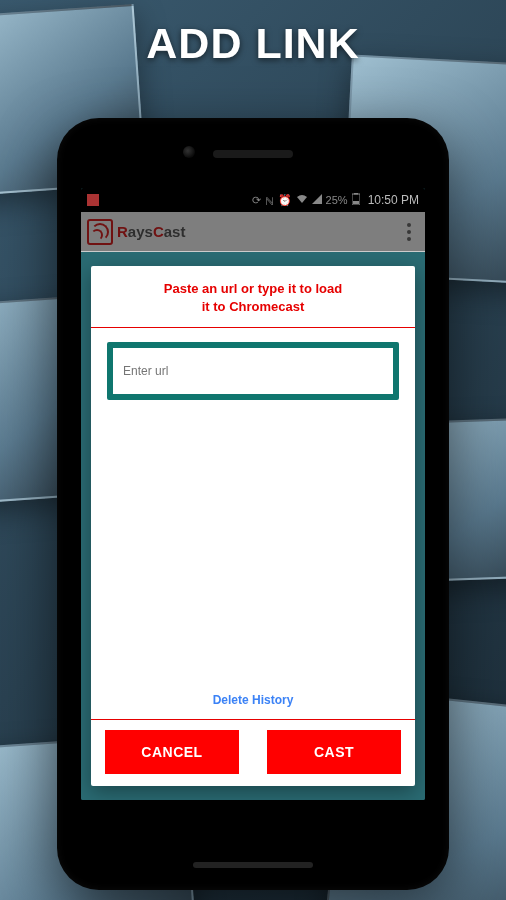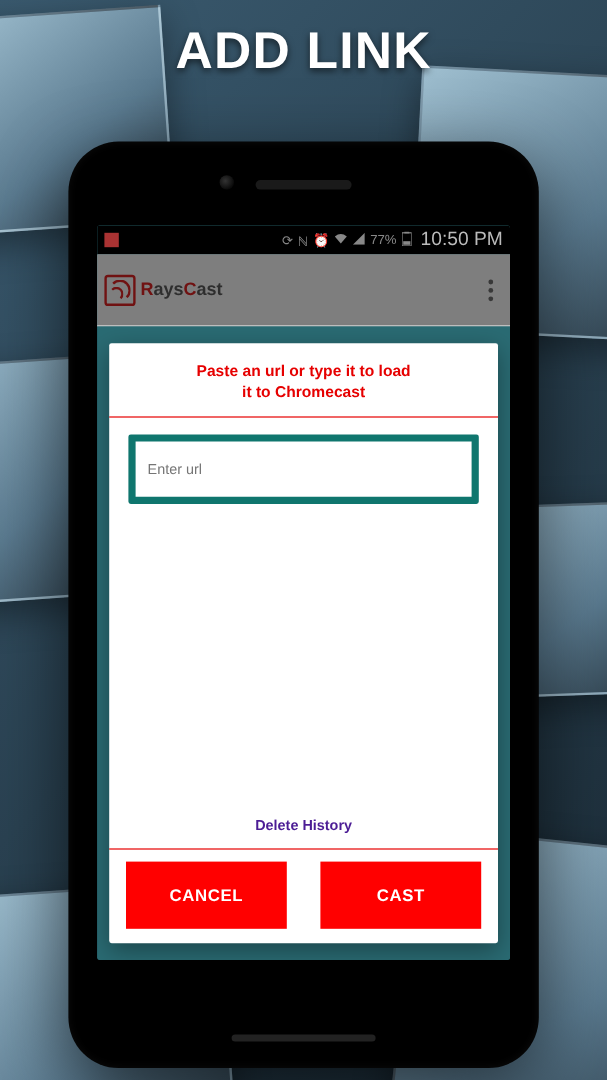--- a/index.html
+++ b/index.html
@@ -74,24 +74,24 @@
     display: flex; align-items: center;
     font-size: 11px;
     padding: 0 6px;
   }
   .statusbar .left-ico {
     width: 12px; height: 12px;
     background: #a33; margin-right: 4px;
   }
   .statusbar .spacer { flex: 1; }
   .statusbar .ico { margin: 0 2px; color: #888; }
-  .statusbar .time { margin-left: 6px; font-size: 16px; color: #bbb; }
+  .statusbar .time { margin-left: 6px; font-size: 12px; color: #bbb; }
   
   .appheader {
-    height: 60px;
+    height: 40px;
     background: #e6e6e6;
     display: flex; align-items: center;
     padding: 0 8px 0 6px;
     border-bottom: 1px solid #ccc;
     position: relative;
   }
   .overlay-dim {
     position: absolute; inset: 0;
     background: rgba(0,0,0,0.45);
     pointer-events: none;
@@ -170,37 +170,37 @@
     font-size: 12px;
     color: #777;
     outline: none;
   }
   .history-area {
     flex: 1;
     display: flex; align-items: flex-end; justify-content: center;
     padding-bottom: 8px;
   }
   .delete-history {
-    color: #4c1d95;
+    color: #3b82f6;
     font-size: 12px;
     font-weight: bold;
     background: none; border: none;
     cursor: pointer;
   }
   .dialog-bottom-sep {
     height: 1px; background: #e60000;
     margin: 4px -12px 10px -12px;
   }
   .dialog-actions {
     display: flex; gap: 28px;
     padding: 0 2px;
   }
   .dialog-actions button {
     flex: 1;
-    height: 56px;
+    height: 44px;
     background: #ff0000;
     color: #fff;
     border: none;
     font-size: 14px;
     font-weight: bold;
     letter-spacing: 0.5px;
     cursor: pointer;
   }
 </style>
 </head>
@@ -234,21 +234,21 @@
       <span class="ico">
         <svg width="12" height="10" viewBox="0 0 12 10">
             <path d="M6 9 L1 3 Q6 -1 11 3 Z" fill="#888"></path>
           </svg>
       </span>
       <span class="ico">
         <svg width="10" height="10" viewBox="0 0 10 10">
             <path d="M0 10 L10 10 L10 0 Z" fill="#888"></path>
           </svg>
       </span>
-      <span class="ico">77%</span>
+      <span class="ico">25%</span>
       <span class="ico">
         <svg width="8" height="12" viewBox="0 0 8 12">
             <rect x="0" y="1" width="8" height="11" fill="none" stroke="#888" stroke-width="1"></rect>
             <rect x="2" y="0" width="4" height="1.5" fill="#888"></rect>
             <rect x="1" y="8" width="6" height="3" fill="#888"></rect>
           </svg>
       </span>
       <span class="time">10:50 PM</span>
     </div>
 

